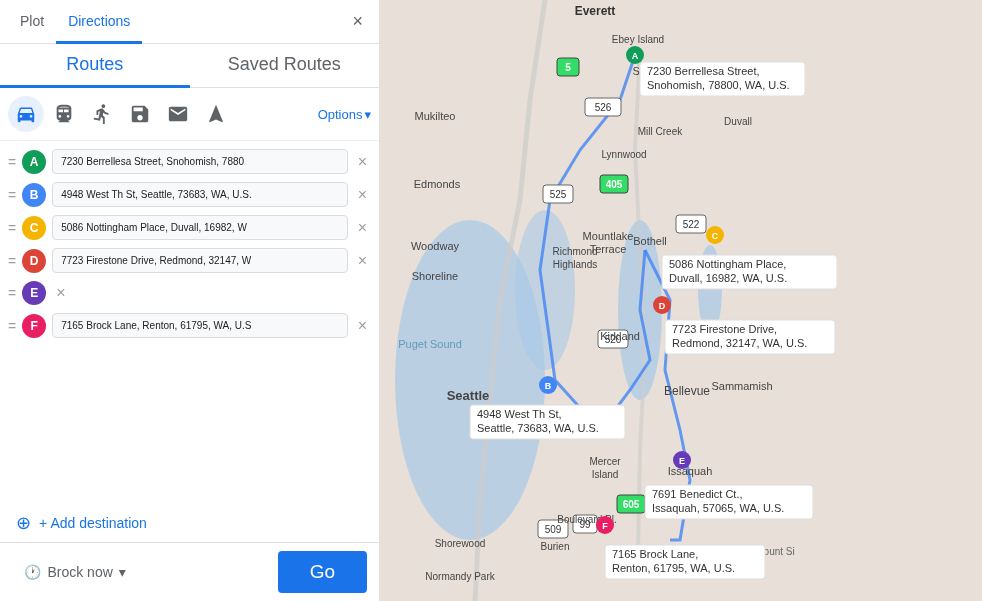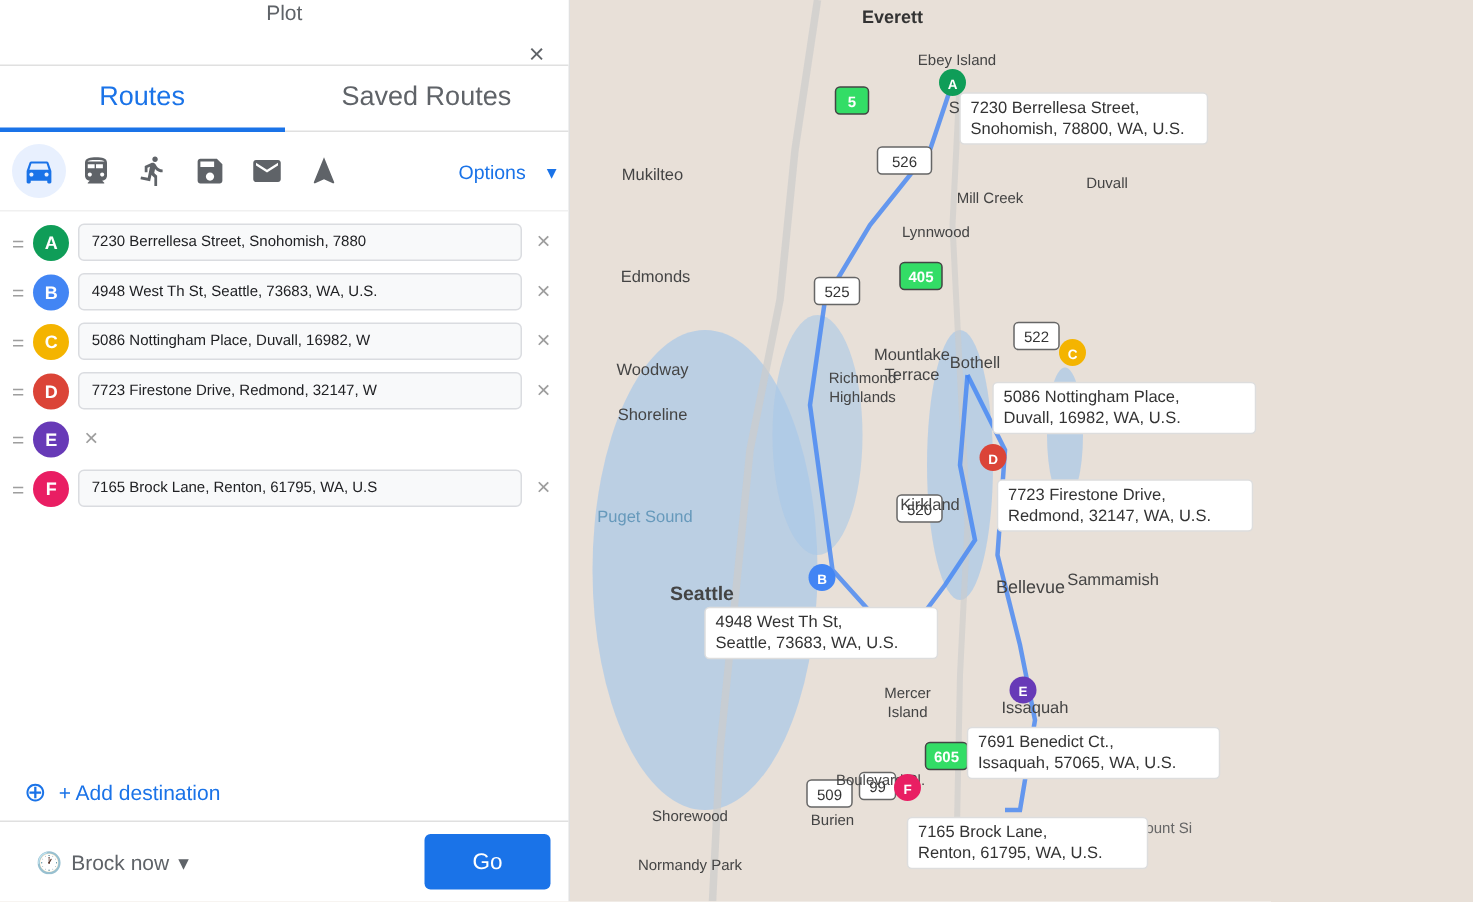--- a/index.html
+++ b/index.html
@@ -18,21 +18,20 @@
     }
 
     
     .top-tabs {
       display: flex;
       align-items: center;
       padding: 0 8px;
       border-bottom: 1px solid #e0e0e0;
       height: 44px;
       background: #fff;
-      flex-direction: column;
     }
     .top-tab {
       padding: 0 12px;
       height: 44px;
       display: flex;
       align-items: center;
       font-size: 14px;
       color: #5f6368;
       cursor: pointer;
       border-bottom: 3px solid transparent;
@@ -96,21 +95,21 @@
       background: #e8f0fe;
       color: #1a73e8;
     }
     .options-btn {
       margin-left: auto;
       color: #1a73e8;
       font-size: 13px;
       cursor: pointer;
       display: flex;
       align-items: center;
-      gap: 14px;
+      gap: 2px;
     }
 
     
     .waypoints {
       flex: 1;
       overflow-y: auto;
       padding: 4px 0;
     }
     .waypoint-row {
       display: flex;
@@ -184,21 +183,21 @@
       border: none;
       background: none;
     }
     .go-btn {
       margin-left: auto;
       background: #1a73e8;
       color: #fff;
       border: none;
       border-radius: 4px;
       padding: 10px 32px;
-      font-size: 15px;
+      font-size: 19px;
       font-weight: 500;
       cursor: pointer;
     }
 
     
     #map-area {
       flex: 1;
       position: relative;
       overflow: hidden;
       background: #e8e0d8;
@@ -209,20 +208,23 @@
     }
   </style>
 </head>
 <body>
 
 <div id="left-panel">
 
   <div class="top-tabs">
     <div class="top-tab">
       <span>Plot</span>
+    </div>
+    <div class="top-tab active">
+      <span>Directions</span>
     </div>
     <div class="top-tab-close">×</div>
   </div>
 
   <div class="sub-tabs">
     <div class="sub-tab active">
       <span>Routes</span>
     </div>
     <div class="sub-tab">
       <span>Saved Routes</span>

